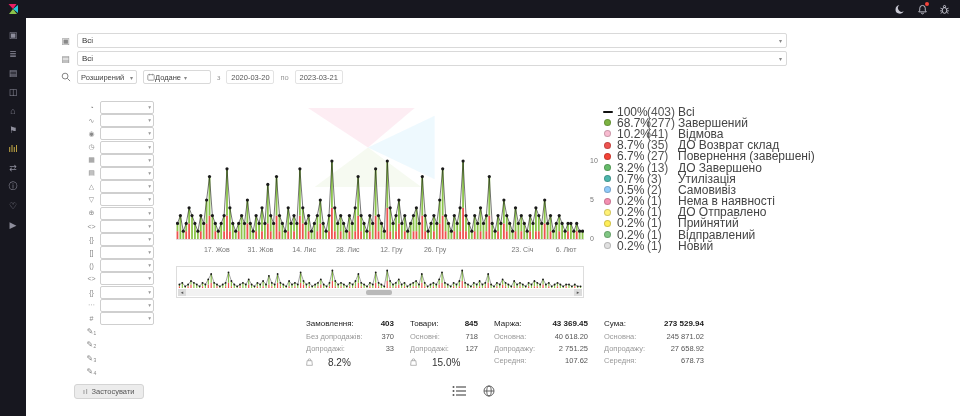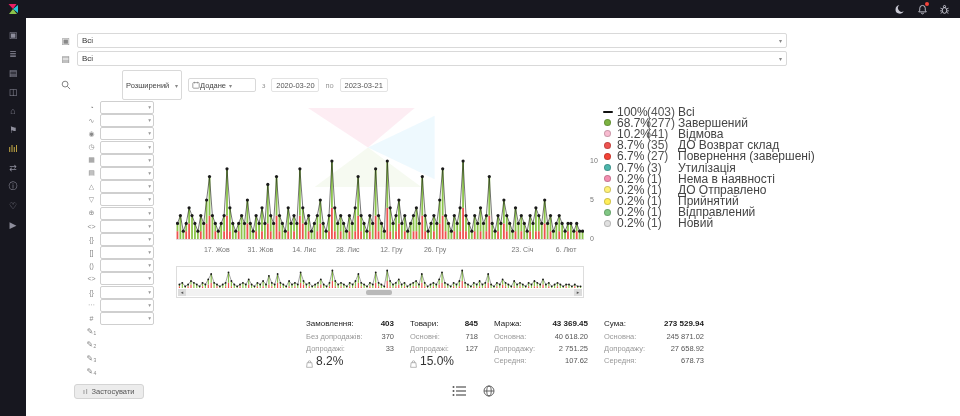--- a/index.html
+++ b/index.html
@@ -19,21 +19,21 @@
   .rail-icon.active{color:#e2c14b;}
 
   
   .filter-row{position:absolute;left:60px;display:flex;align-items:center;gap:6px;}
   .r1{top:33px;} .r2{top:51px;} .r3{top:70px;}
   .f-icon{width:11px;text-align:center;color:#888;font-size:9px;flex:0 0 auto;display:flex;align-items:center;justify-content:center;}
   .big-select{width:700px;height:13px;border:1px solid #d9d9d9;border-radius:2px;background:#fff;
               display:flex;align-items:center;justify-content:space-between;padding:0 4px;font-size:8px;color:#333;cursor:pointer;}
   .chev{font-size:6px;color:#888;margin-left:3px;}
   .small-select{width:52px;height:12px;border:1px solid #d9d9d9;border-radius:2px;background:#fff;display:flex;align-items:center;
-                justify-content:space-between;padding:8px 3px;font-size:7.5px;color:#444;cursor:pointer;margin-left:45px;}
+                justify-content:space-between;padding:0 3px;font-size:7.5px;color:#444;cursor:pointer;}
   .date-field{width:60px;height:12px;border:1px solid #d9d9d9;border-radius:2px;background:#fff;display:flex;align-items:center;
               gap:0;padding:0 3px;font-size:7.5px;color:#444;cursor:pointer;}
   .date-box{width:46px;height:12px;border:1px solid #e3e3e3;border-radius:2px;background:#fff;display:flex;align-items:center;
             justify-content:center;font-size:7.5px;color:#555;cursor:text;}
   .inline-label{font-size:7.5px;color:#999;}
 
   
   .left-panel{position:absolute;left:86px;top:102px;width:68px;}
   .p-row{display:flex;align-items:center;gap:3px;height:11px;margin-bottom:2.2px;}
   .p-icon{width:11px;text-align:center;color:#8a8a8a;font-size:7px;flex:0 0 auto;}
@@ -72,21 +72,21 @@
   .sb-thumb{position:absolute;left:188px;top:1px;width:26px;height:5px;background:#b9b9b9;border-radius:2px;cursor:grab;}
 
   
   .stats{position:absolute;left:306px;top:319px;display:flex;gap:16px;}
   .stat-col:nth-child(1){width:88px;} .stat-col:nth-child(2){width:68px;}
   .stat-col:nth-child(3){width:94px;} .stat-col:nth-child(4){width:100px;}
   .stat-head{display:flex;justify-content:space-between;align-items:baseline;height:13px;font-size:8px;color:#222;}
   .sh-value{font-weight:bold;}
   .stat-row{display:flex;justify-content:space-between;height:12px;font-size:7.5px;color:#999;}
   .sr-value{color:#555;}
-  .stat-high{display:flex;align-items:flex-end;gap:3px;height:12px;font-size:12px;color:#333;}
+  .stat-high{display:flex;align-items:center;gap:15px;height:12px;font-size:10px;color:#333;}
 
   
   .footer-icons{position:absolute;left:452px;top:385px;display:flex;gap:16px;align-items:center;}
   .ft-icon{cursor:pointer;display:flex;align-items:center;}
 </style>
 </head>
 <body>
 
 <div class="topbar">
   <svg class="logo" width="12" height="12" viewBox="0 0 12 12">
@@ -709,25 +709,41 @@
     <div class="lg-row">
       <span class="lg-mark">
         <span class="lg-dot" style="background: rgb(244, 67, 54);"></span>
       </span>
       <span class="lg-pct">6.7%</span>
       <span class="lg-count">(27)</span>
       <span class="lg-label">Повернення (завершені)</span>
     </div>
     <div class="lg-row">
       <span class="lg-mark">
+        <span class="lg-dot" style="background: rgb(102, 187, 106);"></span>
+      </span>
+      <span class="lg-pct">3.2%</span>
+      <span class="lg-count">(13)</span>
+      <span class="lg-label">ДО Завершено</span>
+    </div>
+    <div class="lg-row">
+      <span class="lg-mark">
         <span class="lg-dot" style="background: rgb(77, 182, 172);"></span>
       </span>
       <span class="lg-pct">0.7%</span>
       <span class="lg-count">(3)</span>
       <span class="lg-label">Утилізація</span>
+    </div>
+    <div class="lg-row">
+      <span class="lg-mark">
+        <span class="lg-dot" style="background: rgb(144, 202, 249);"></span>
+      </span>
+      <span class="lg-pct">0.5%</span>
+      <span class="lg-count">(2)</span>
+      <span class="lg-label">Самовивіз</span>
     </div>
     <div class="lg-row">
       <span class="lg-mark">
         <span class="lg-dot" style="background: rgb(244, 143, 177);"></span>
       </span>
       <span class="lg-pct">0.2%</span>
       <span class="lg-count">(1)</span>
       <span class="lg-label">Нема в наявності</span>
     </div>
     <div class="lg-row">

